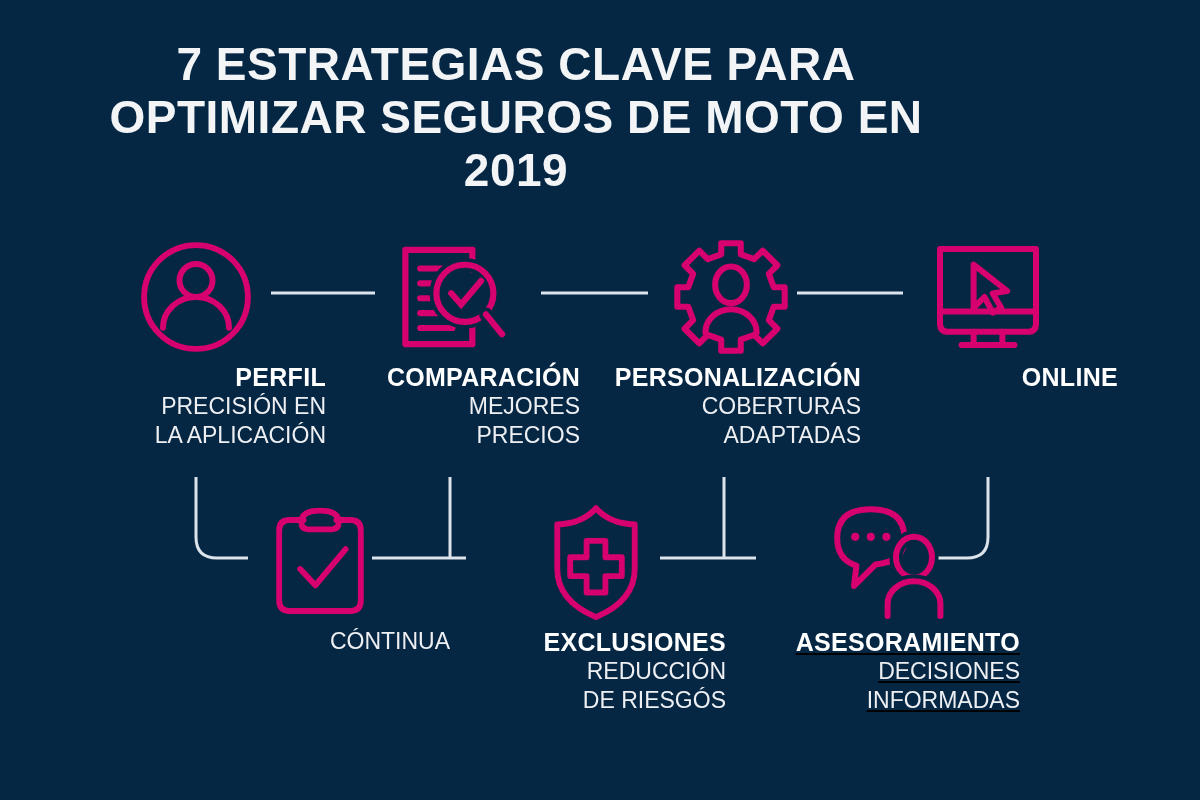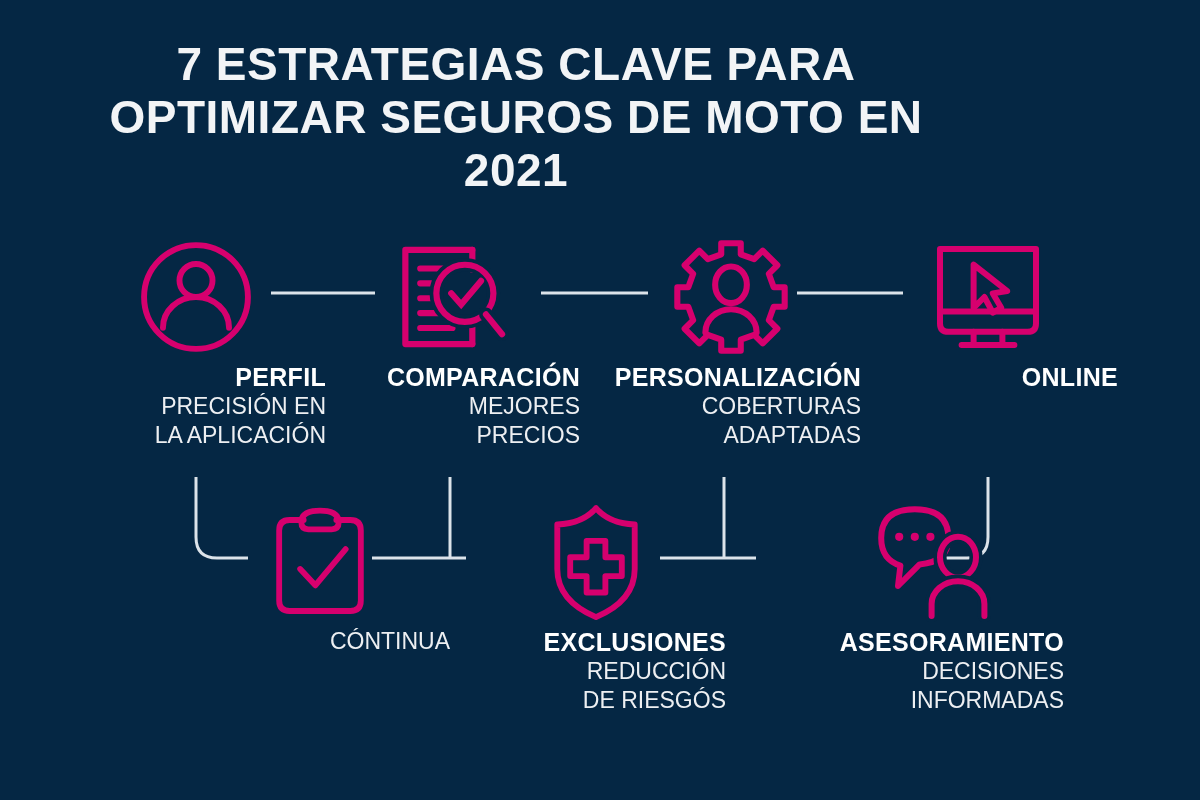--- a/index.html
+++ b/index.html
@@ -76,31 +76,31 @@
     margin-top: 4px;
   }
   
   #node-0 { left: 66px;  top: 232px; }
   #node-1 { left: 320px; top: 232px; }
   #node-2 { left: 601px; top: 232px; }
   #node-3 { left: 858px; top: 232px; }
   
   #node-4 { left: 190px; top: 497px; }
   #node-5 { left: 466px; top: 497px; }
-  #node-6 { left: 804px; top: 497px; }
+  #node-6 { left: 760px; top: 497px; text-decoration: underline; }
 </style>
 </head>
 <body>
 
 <div id="infographic">
 
   <div class="title-wrap">
     <span class="title-line">7 ESTRATEGIAS CLAVE PARA</span>
     <span class="title-line">OPTIMIZAR SEGUROS DE MOTO EN</span>
-    <span class="title-line">2021</span>
+    <span class="title-line">2019</span>
   </div>
 
   <svg class="connectors" viewBox="0 0 1200 800" xmlns="http://www.w3.org/2000/svg">
     <g stroke="#DCE3EA" stroke-width="3" fill="none" stroke-linecap="butt">
       <line x1="271" y1="293" x2="375" y2="293"></line>
       <line x1="541" y1="293" x2="648" y2="293"></line>
       <line x1="797" y1="293" x2="903" y2="293"></line>
     </g>
     <g stroke="#DCE3EA" stroke-width="3" fill="none" stroke-linecap="butt">
       <path d="M 196 477 L 196 537 Q 196 558 217 558 L 248 558"></path>

